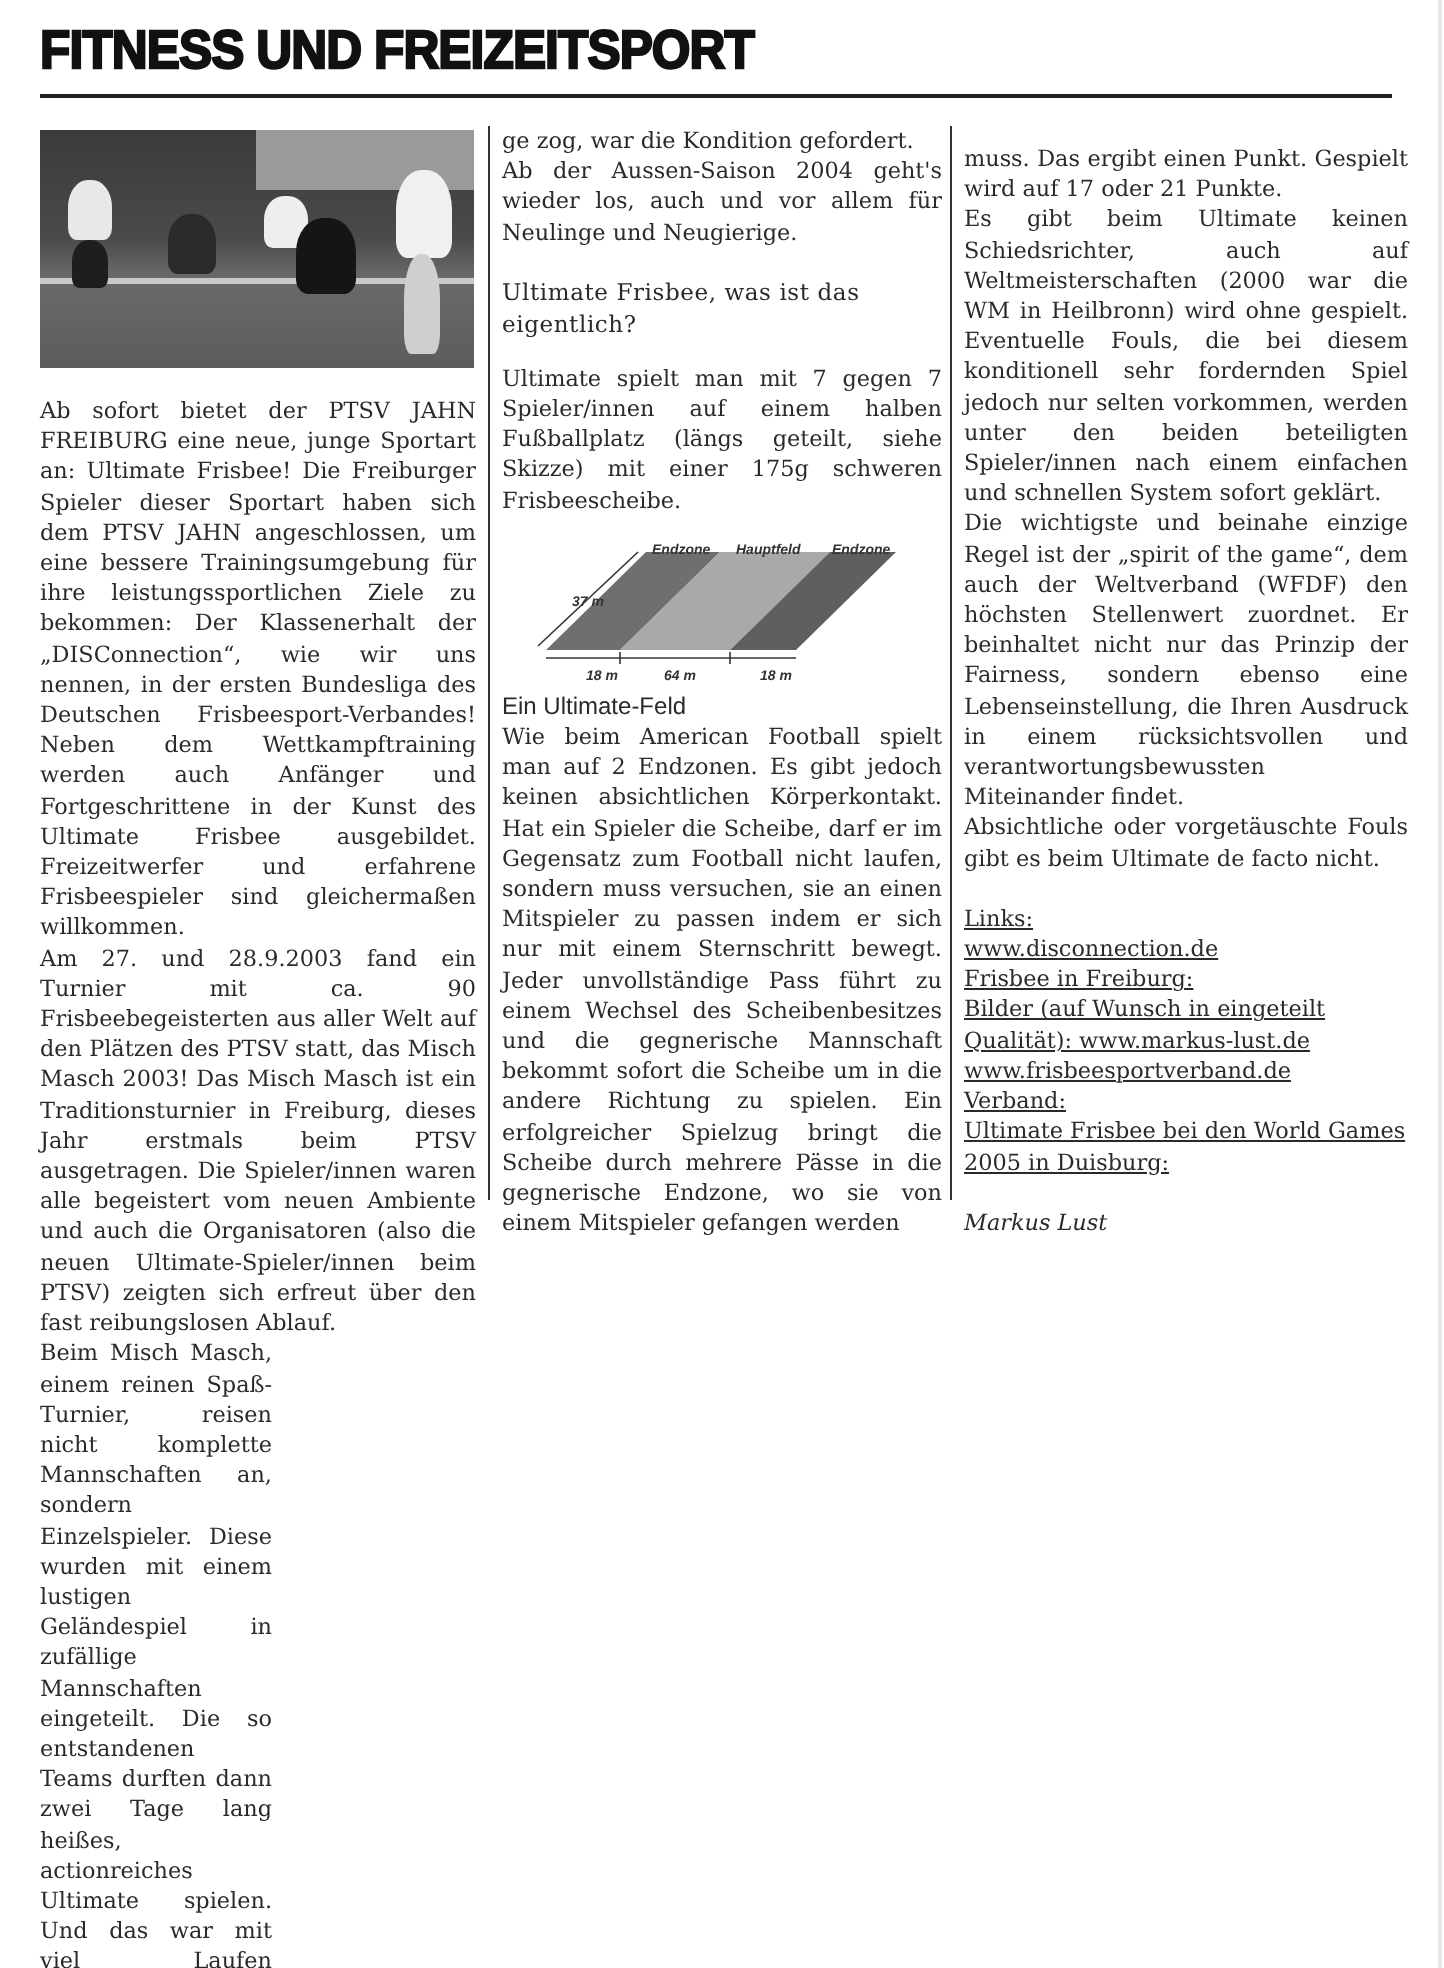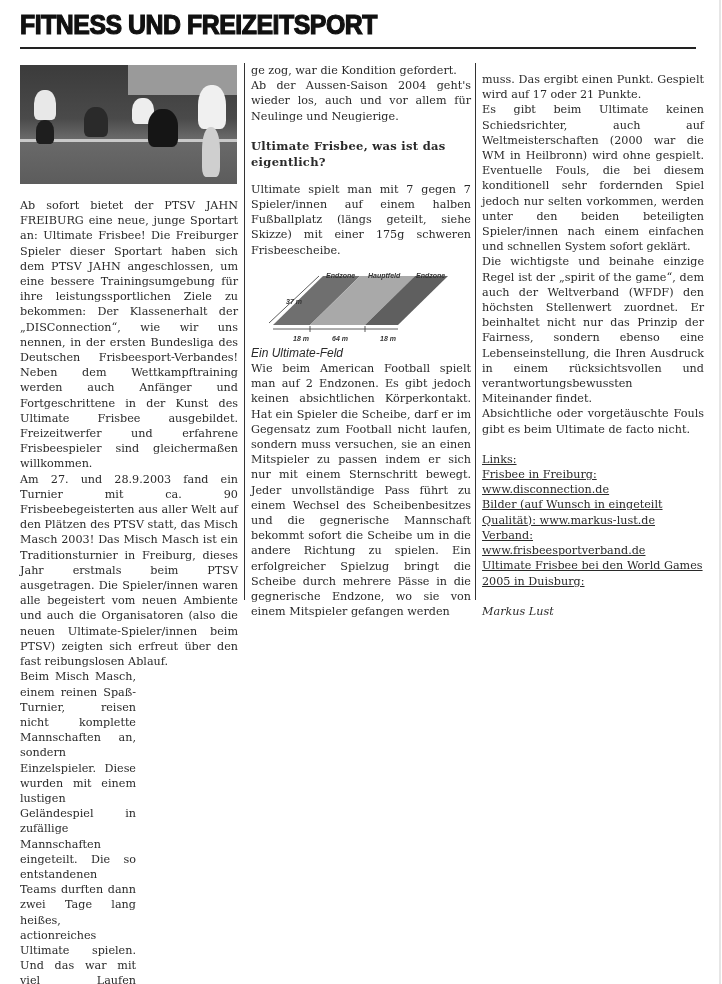--- a/index.html
+++ b/index.html
@@ -31,26 +31,26 @@
 
   .photo {
     position: relative; width: 217px; height: 119px; margin-bottom: 14px;
     background: linear-gradient(#3b3b3b 0%, #4a4a4a 45%, #6a6a6a 62%, #5c5c5c 100%);
     overflow: hidden;
   }
   .photo .bld { position: absolute; left: 108px; top: 0; width: 109px; height: 30px; background: #9a9a9a; }
   .photo .line { position: absolute; left: 0; top: 74px; width: 217px; height: 3px; background: #c9c9c9; }
   .photo .pl { position: absolute; border-radius: 45% 45% 20% 20%; }
   .narrow { width: 116px; }
-  .sub { font-weight: bold; font-family: "DejaVu Serif", serif; font-size: 11.5px; line-height: 16px; margin: 14px 0 12px 0 !important; text-align: left; letter-spacing: 0.3px; }
+  .sub { font-weight: normal; font-family: "DejaVu Serif", serif; font-size: 11.5px; line-height: 16px; margin: 14px 0 12px 0 !important; text-align: left; letter-spacing: 0.3px; }
   .gap { height: 15px; }
 
   .field { position: relative; width: 220px; height: 70px; margin: 12px 0 6px 0; }
   .field-lbl { position: absolute; font-family: "Liberation Sans", sans-serif; font-style: italic; font-weight: bold; font-size: 7px; color: #333; }
-  .caption { font-family: "Liberation Sans", sans-serif; font-style: italic; font-size: 12px; margin: 2px 0 16px 0; }
+  .caption { font-family: "Liberation Sans", sans-serif; font-size: 12px; margin: 2px 0 16px 0; }
   .links p { text-align: left; text-decoration: underline; }
   .author { font-style: italic; margin-top: 15px !important; }
 </style>
 </head>
 <body>
 
 <div class="header-title">FITNESS UND FREIZEITSPORT</div>
 <div class="header-rule"></div>
 <div class="divider div1"></div>
 <div class="divider div2"></div>
@@ -102,21 +102,21 @@
 </div>
 
 <div class="col col3">
   <p>muss. Das ergibt einen Punkt. Gespielt wird auf 17 oder 21 Punkte.</p>
   <p>Es gibt beim Ultimate keinen Schiedsrichter, auch auf Weltmeisterschaften (2000 war die WM in Heilbronn) wird ohne gespielt. Eventuelle Fouls, die bei diesem konditionell sehr fordernden Spiel jedoch nur selten vorkommen, werden unter den beiden beteiligten Spieler/innen nach einem einfachen und schnellen System sofort geklärt.</p>
   <p>Die wichtigste und beinahe einzige Regel ist der „spirit of the game“, dem auch der Weltverband (WFDF) den höchsten Stellenwert zuordnet. Er beinhaltet nicht nur das Prinzip der Fairness, sondern ebenso eine Lebenseinstellung, die Ihren Ausdruck in einem rücksichtsvollen und verantwortungsbewussten Miteinander findet.</p>
   <p>Absichtliche oder vorgetäuschte Fouls gibt es beim Ultimate de facto nicht.</p>
   <div class="gap"></div>
   <div class="links">
     <p>Links:</p>
+    <p>www.disconnection.de</p>
     <p>Frisbee in Freiburg:</p>
-    <p>www.disconnection.de</p>
     <p>Bilder (auf Wunsch in eingeteilt Qualität): www.markus-lust.de</p>
+    <p>www.frisbeesportverband.de</p>
     <p>Verband:</p>
-    <p>www.frisbeesportverband.de</p>
     <p>Ultimate Frisbee bei den World Games 2005 in Duisburg:</p>
   </div>
   <p class="author">Markus Lust</p>
 </div>
 
 </body></html>

